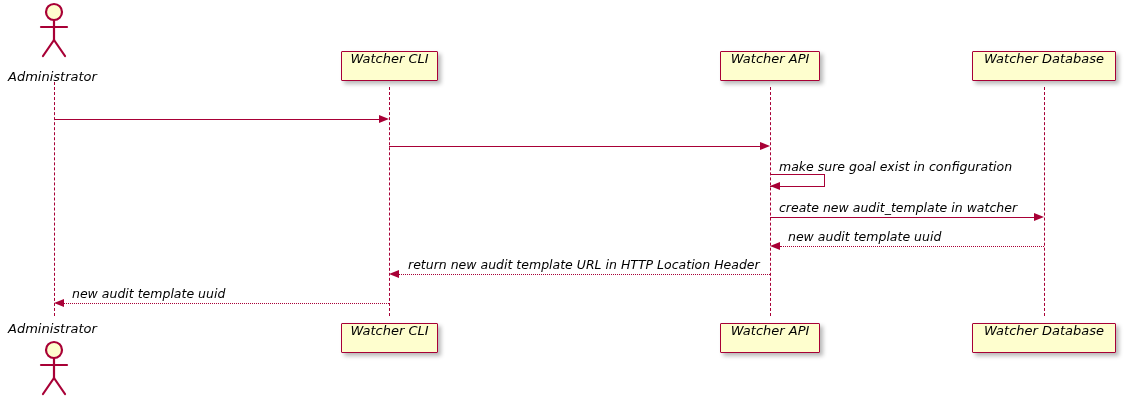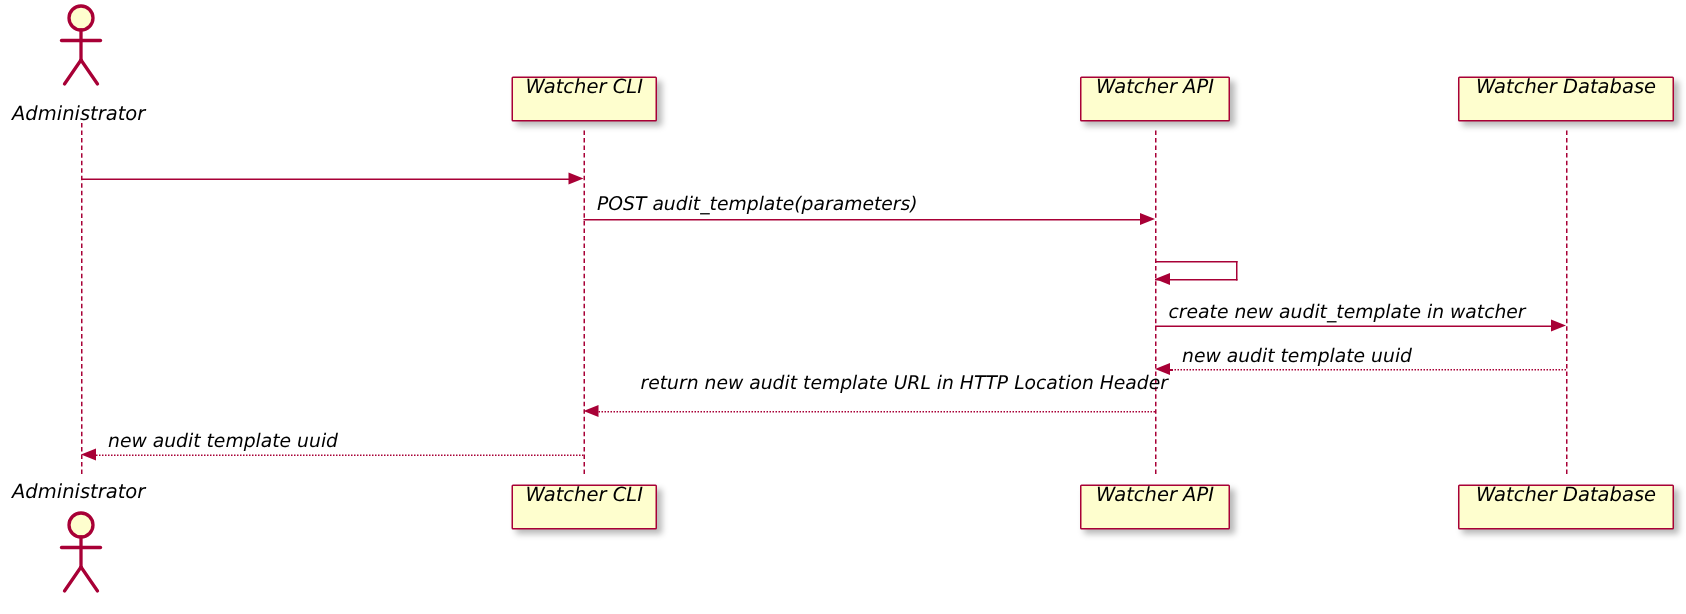--- a/index.html
+++ b/index.html
@@ -125,36 +125,36 @@
     <span>Watcher API</span>
   </div>
 
   <div class="participant" style="left:972px; top:51px; width:144px; height:30px;">
     <span>Watcher Database</span>
   </div>
 
   <div class="msg-line" style="left:54px; top:119px; width:326px;"></div>
   <div class="arrow-head right" style="left:379px; top:115px;"></div>
 
-  <div class="msg-label" style="left:398px; top:130px;">POST audit_template(parameters)</div>
   <div class="msg-line" style="left:389px; top:146px; width:372px;"></div>
   <div class="arrow-head right" style="left:760px; top:142px;"></div>
 
+  <div class="msg-label" style="left:779px; top:161px;">make sure goal exist in configuration</div>
   <div class="self-loop" style="left:770px; top:174px; width:55px; height:13px;"></div>
   <div class="arrow-head left" style="left:770px; top:182px;"></div>
 
   <div class="msg-label" style="left:779px; top:202px;">create new audit_template in watcher</div>
   <div class="msg-line" style="left:770px; top:217px; width:265px;"></div>
   <div class="arrow-head right" style="left:1034px; top:213px;"></div>
 
   <div class="msg-label" style="left:788px; top:231px;">new audit template uuid</div>
   <div class="msg-line dotted" style="left:780px; top:246px; width:264px;"></div>
   <div class="arrow-head left" style="left:770px; top:242px;"></div>
 
-  <div class="msg-label" style="left:408px; top:249px;margin-left:19px;">return new audit template URL in HTTP Location Header</div>
+  <div class="msg-label" style="left:408px; top:259px;">return new audit template URL in HTTP Location Header</div>
   <div class="msg-line dotted" style="left:399px; top:274px; width:371px;"></div>
   <div class="arrow-head left" style="left:389px; top:270px;"></div>
 
   <div class="msg-label" style="left:72px; top:288px;">new audit template uuid</div>
   <div class="msg-line dotted" style="left:64px; top:303px; width:325px;"></div>
   <div class="arrow-head left" style="left:54px; top:299px;"></div>
 
   <div class="actor-label" style="left:8px; top:322px;">Administrator</div>
   <div class="actor" style="left:32px; top:340px;">
     <svg width="44" height="58" viewBox="0 0 44 58">

